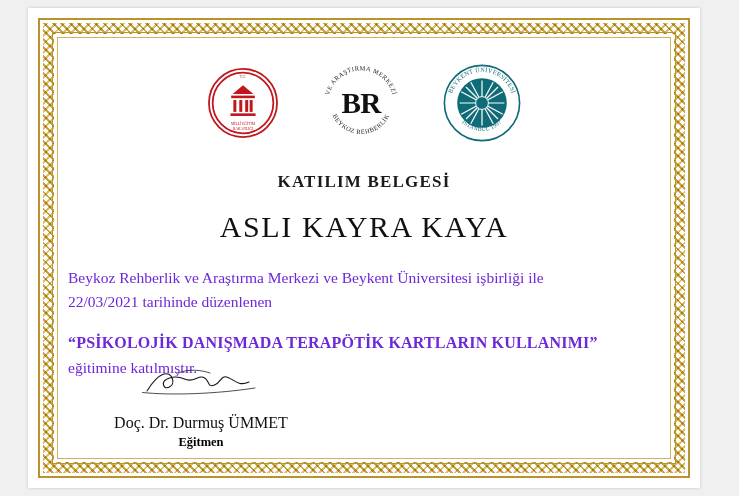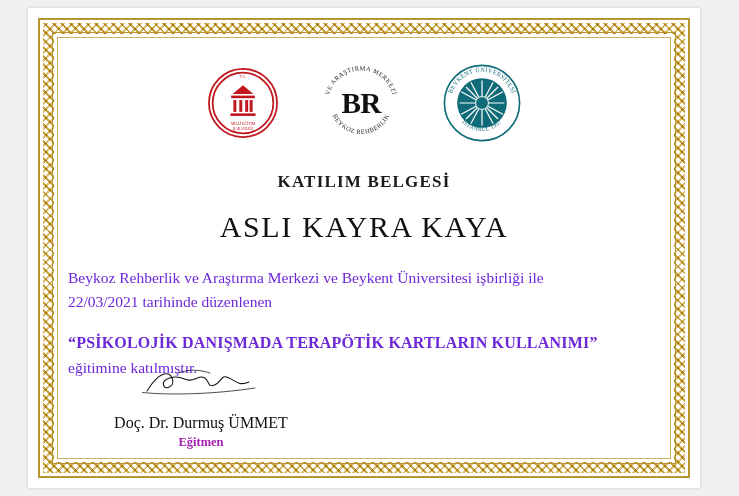--- a/index.html
+++ b/index.html
@@ -164,21 +164,21 @@
     justify-content: center;
   }
   .sign-name {
     font-size: 16px;
     color: #111;
     margin-top: 15px;
   }
   .sign-role {
     font-size: 12.5px;
     font-weight: bold;
-    color: #a21caf;
+    color: #000000;
     margin-top: 3px;
   }
 </style>
 </head>
 <body>
 
 <div class="page">
   <div class="certificate">
 
     <div class="border-outer"></div>

